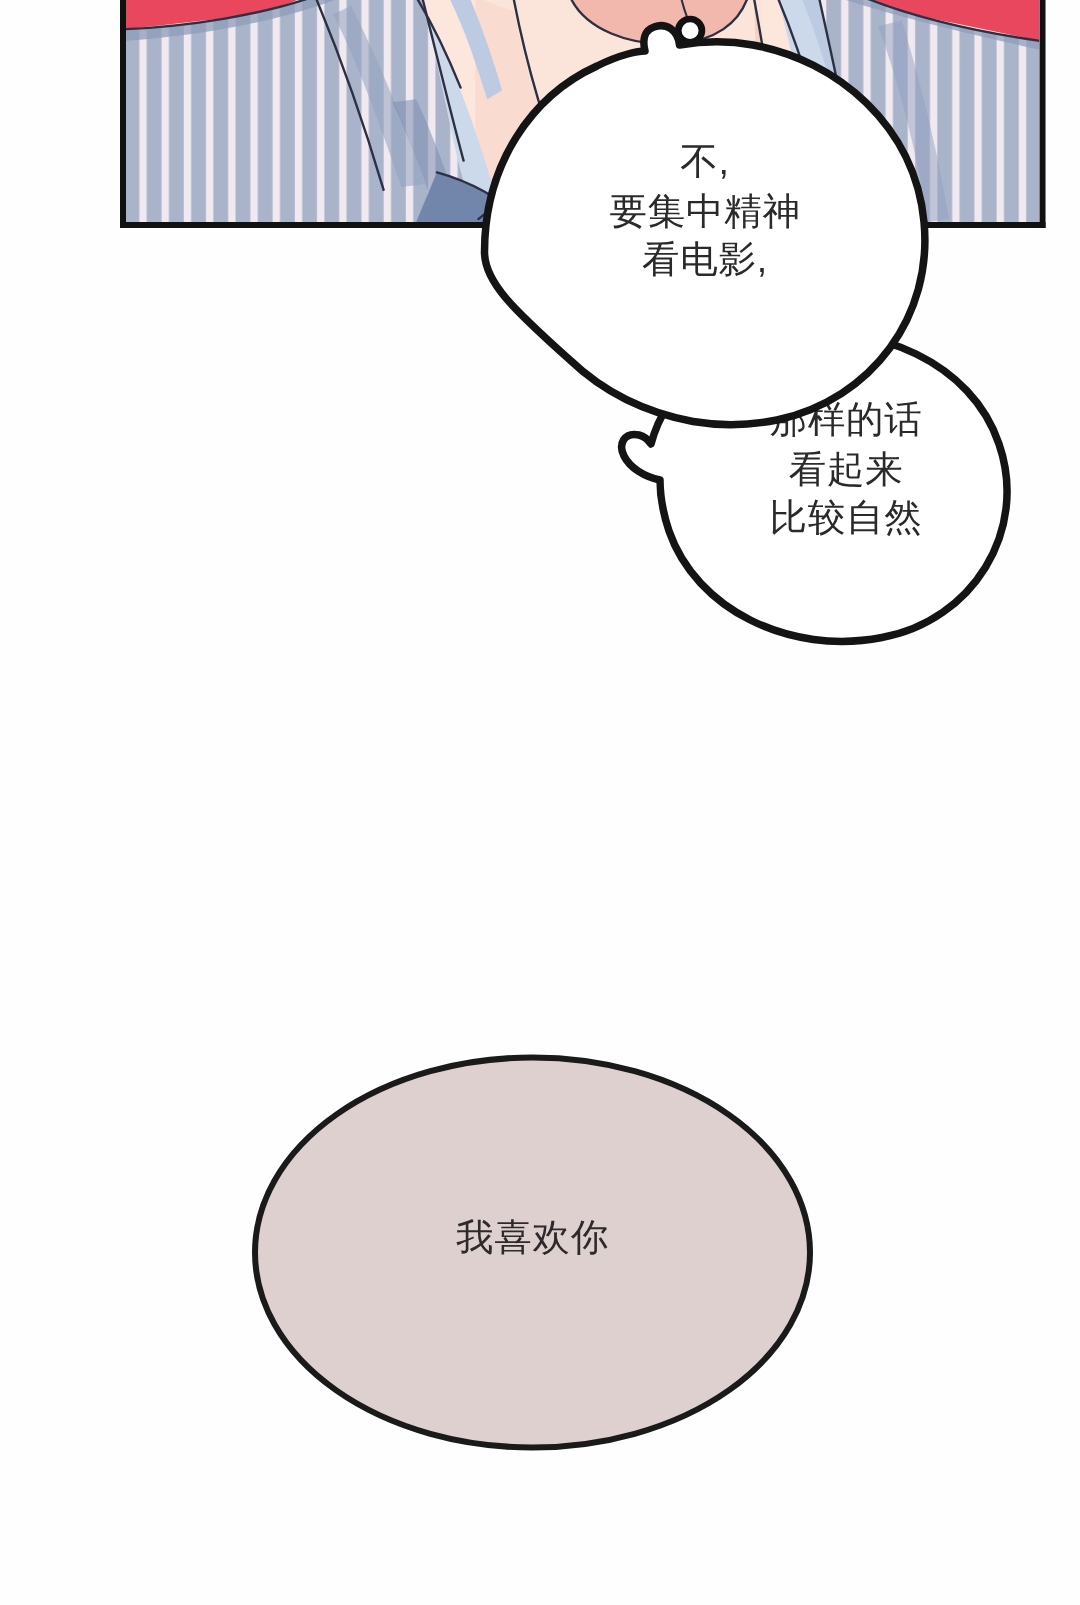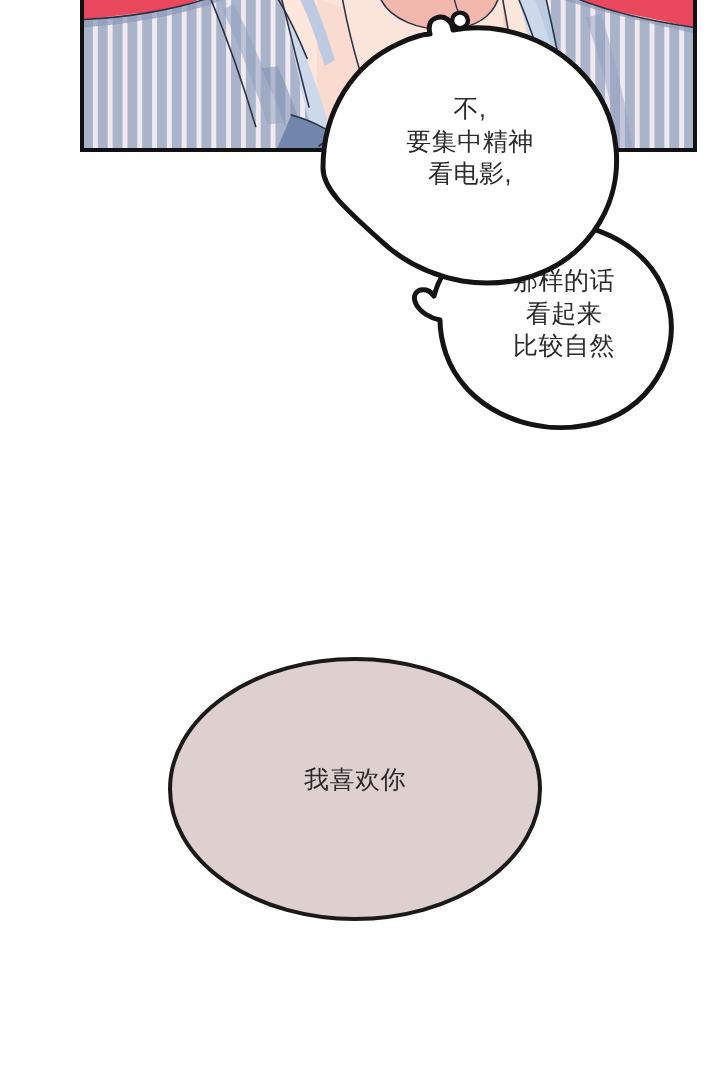--- a/index.html
+++ b/index.html
@@ -61,21 +61,21 @@
     left: 18px; top: 74px; width: 284px;
     font-size: 25px;
   }
 
   #bubble-thought-2 { left: 408px; top: 218px; width: 280px; height: 220px; z-index: 3; }
   #bubble-thought-2 .bubble-text {
     left: 44px; top: 46px; width: 224px;
     font-size: 25px;
   }
 
-  #bubble-confession { left: 160px; top: 649px; width: 390px; height: 280px; z-index: 2; }
+  #bubble-confession { left: 160px; top: 695px; width: 390px; height: 280px; z-index: 2; }
   #bubble-confession .bubble-text {
     left: 35px; top: 114px; width: 320px;
     font-size: 25px;
     color: #2d2a2a;
   }
 </style>
 </head>
 <body>
 
 <div id="page">

